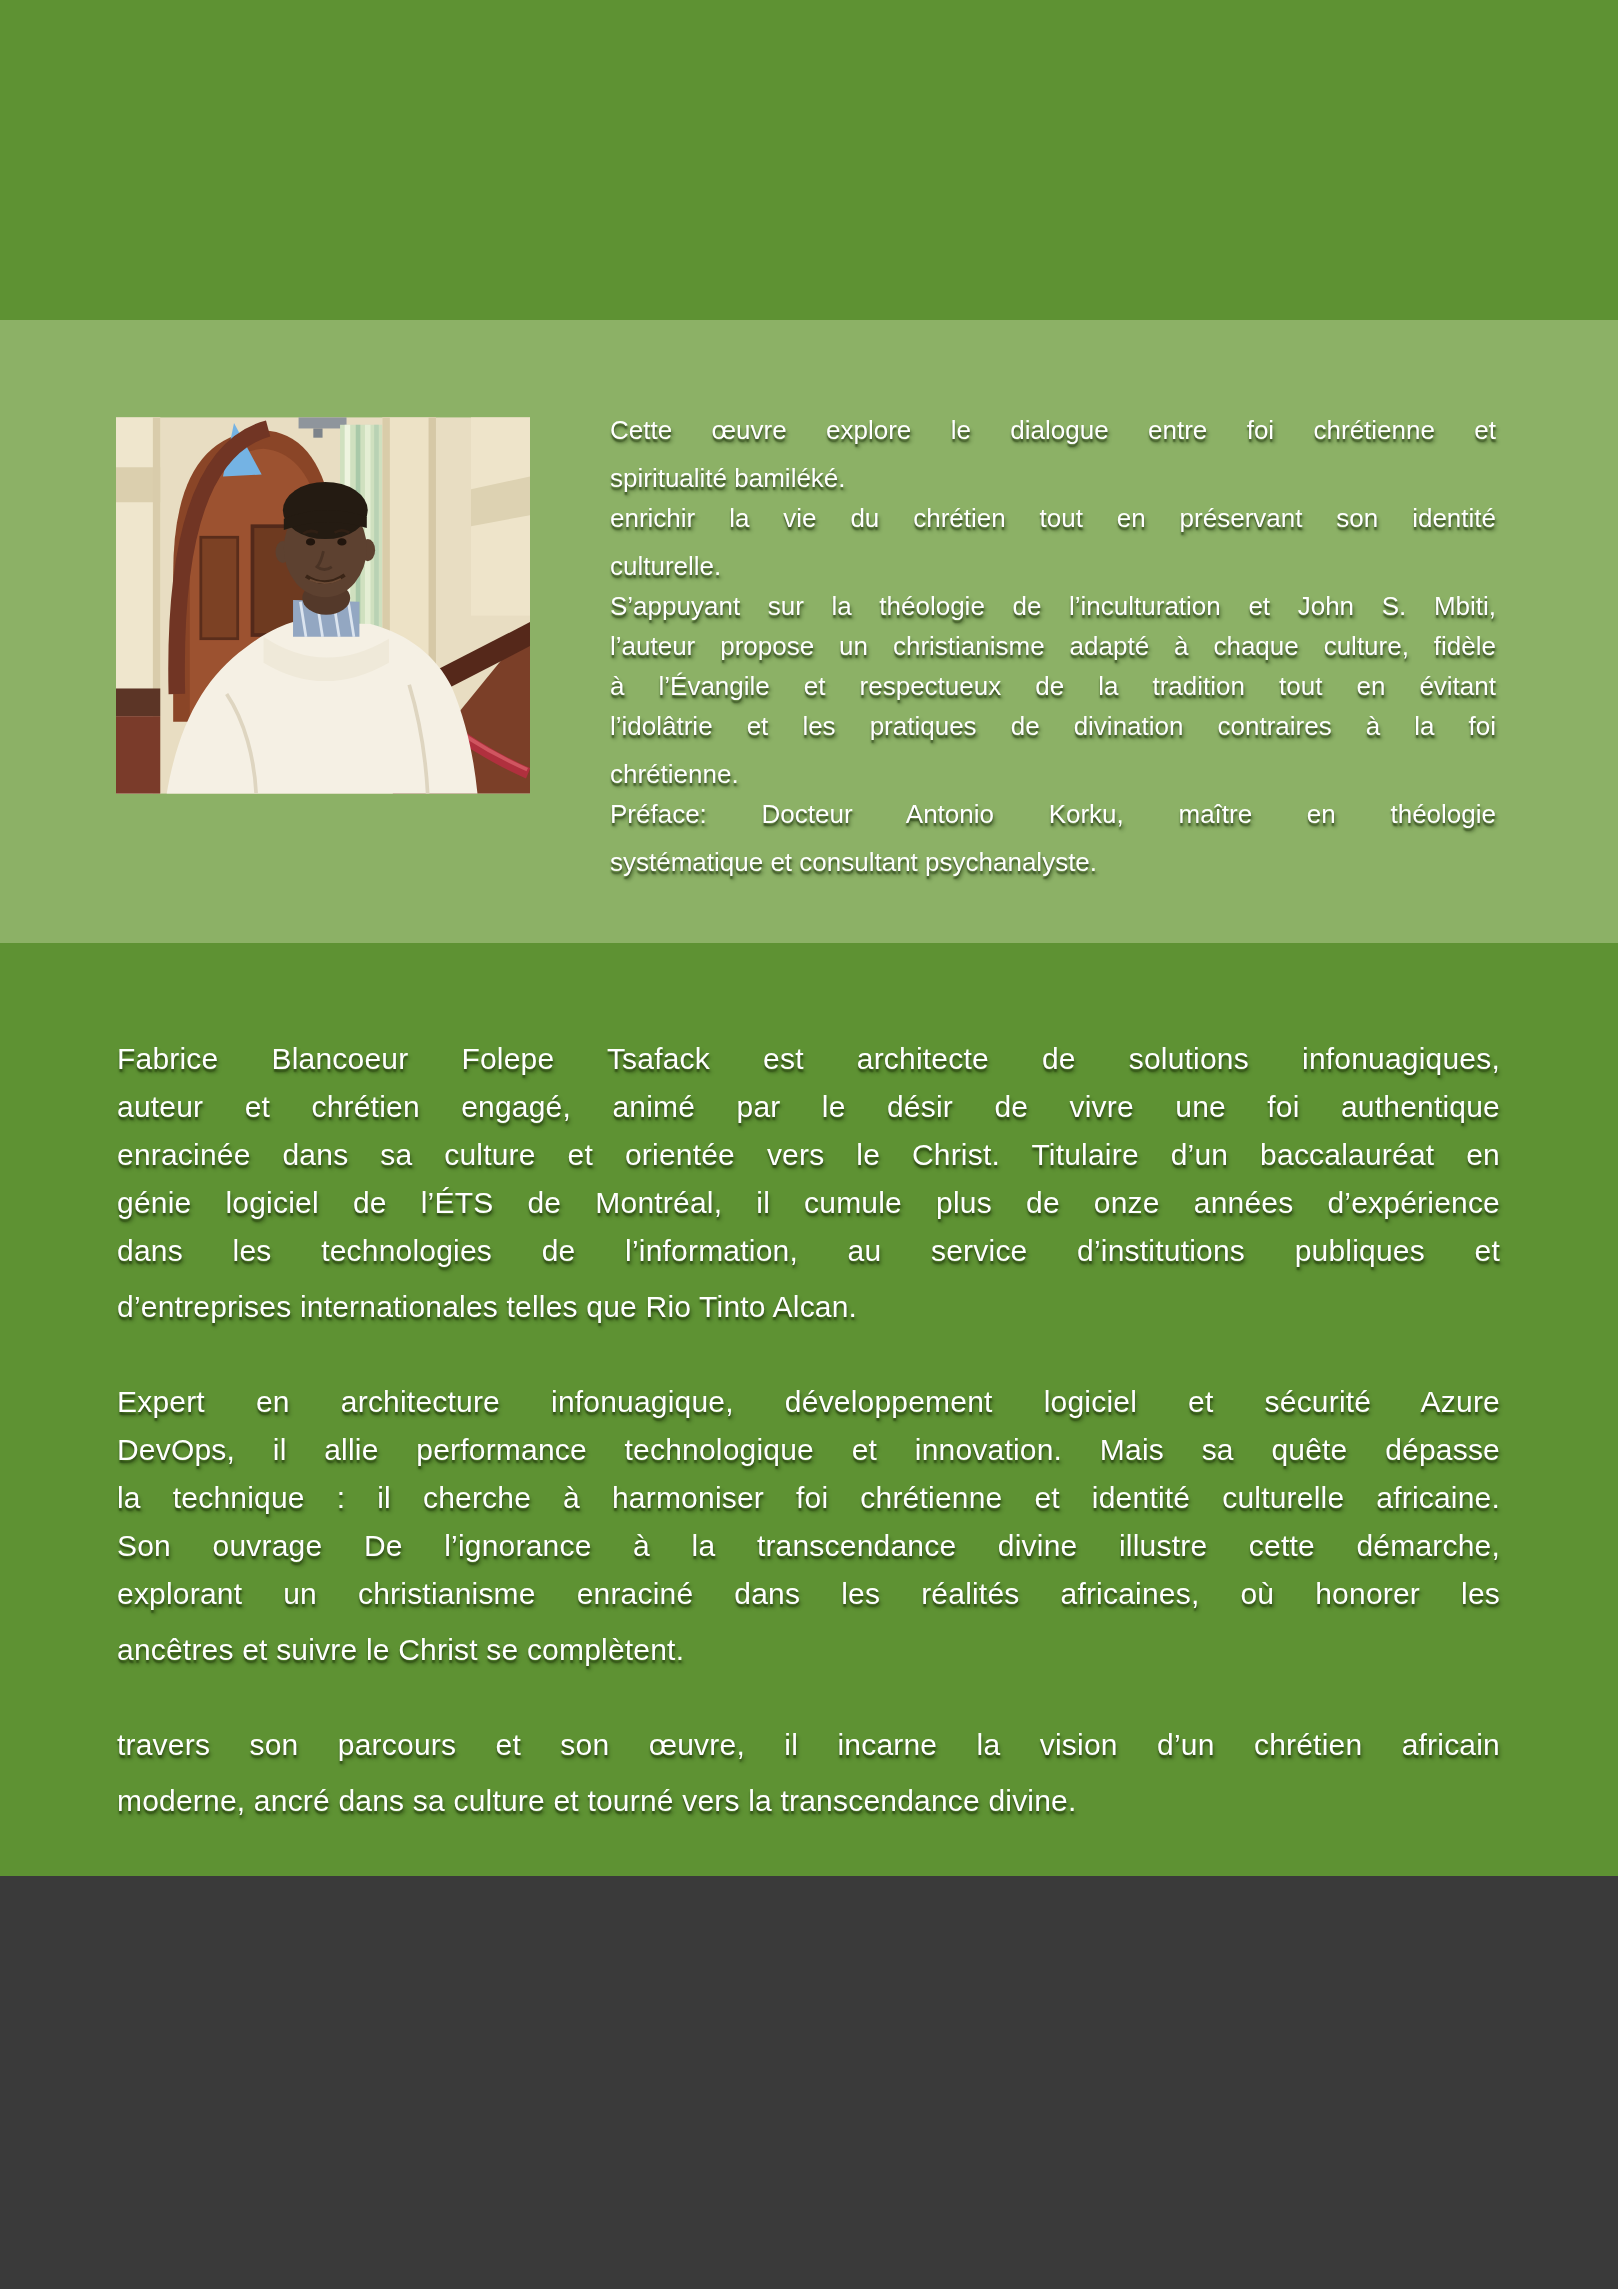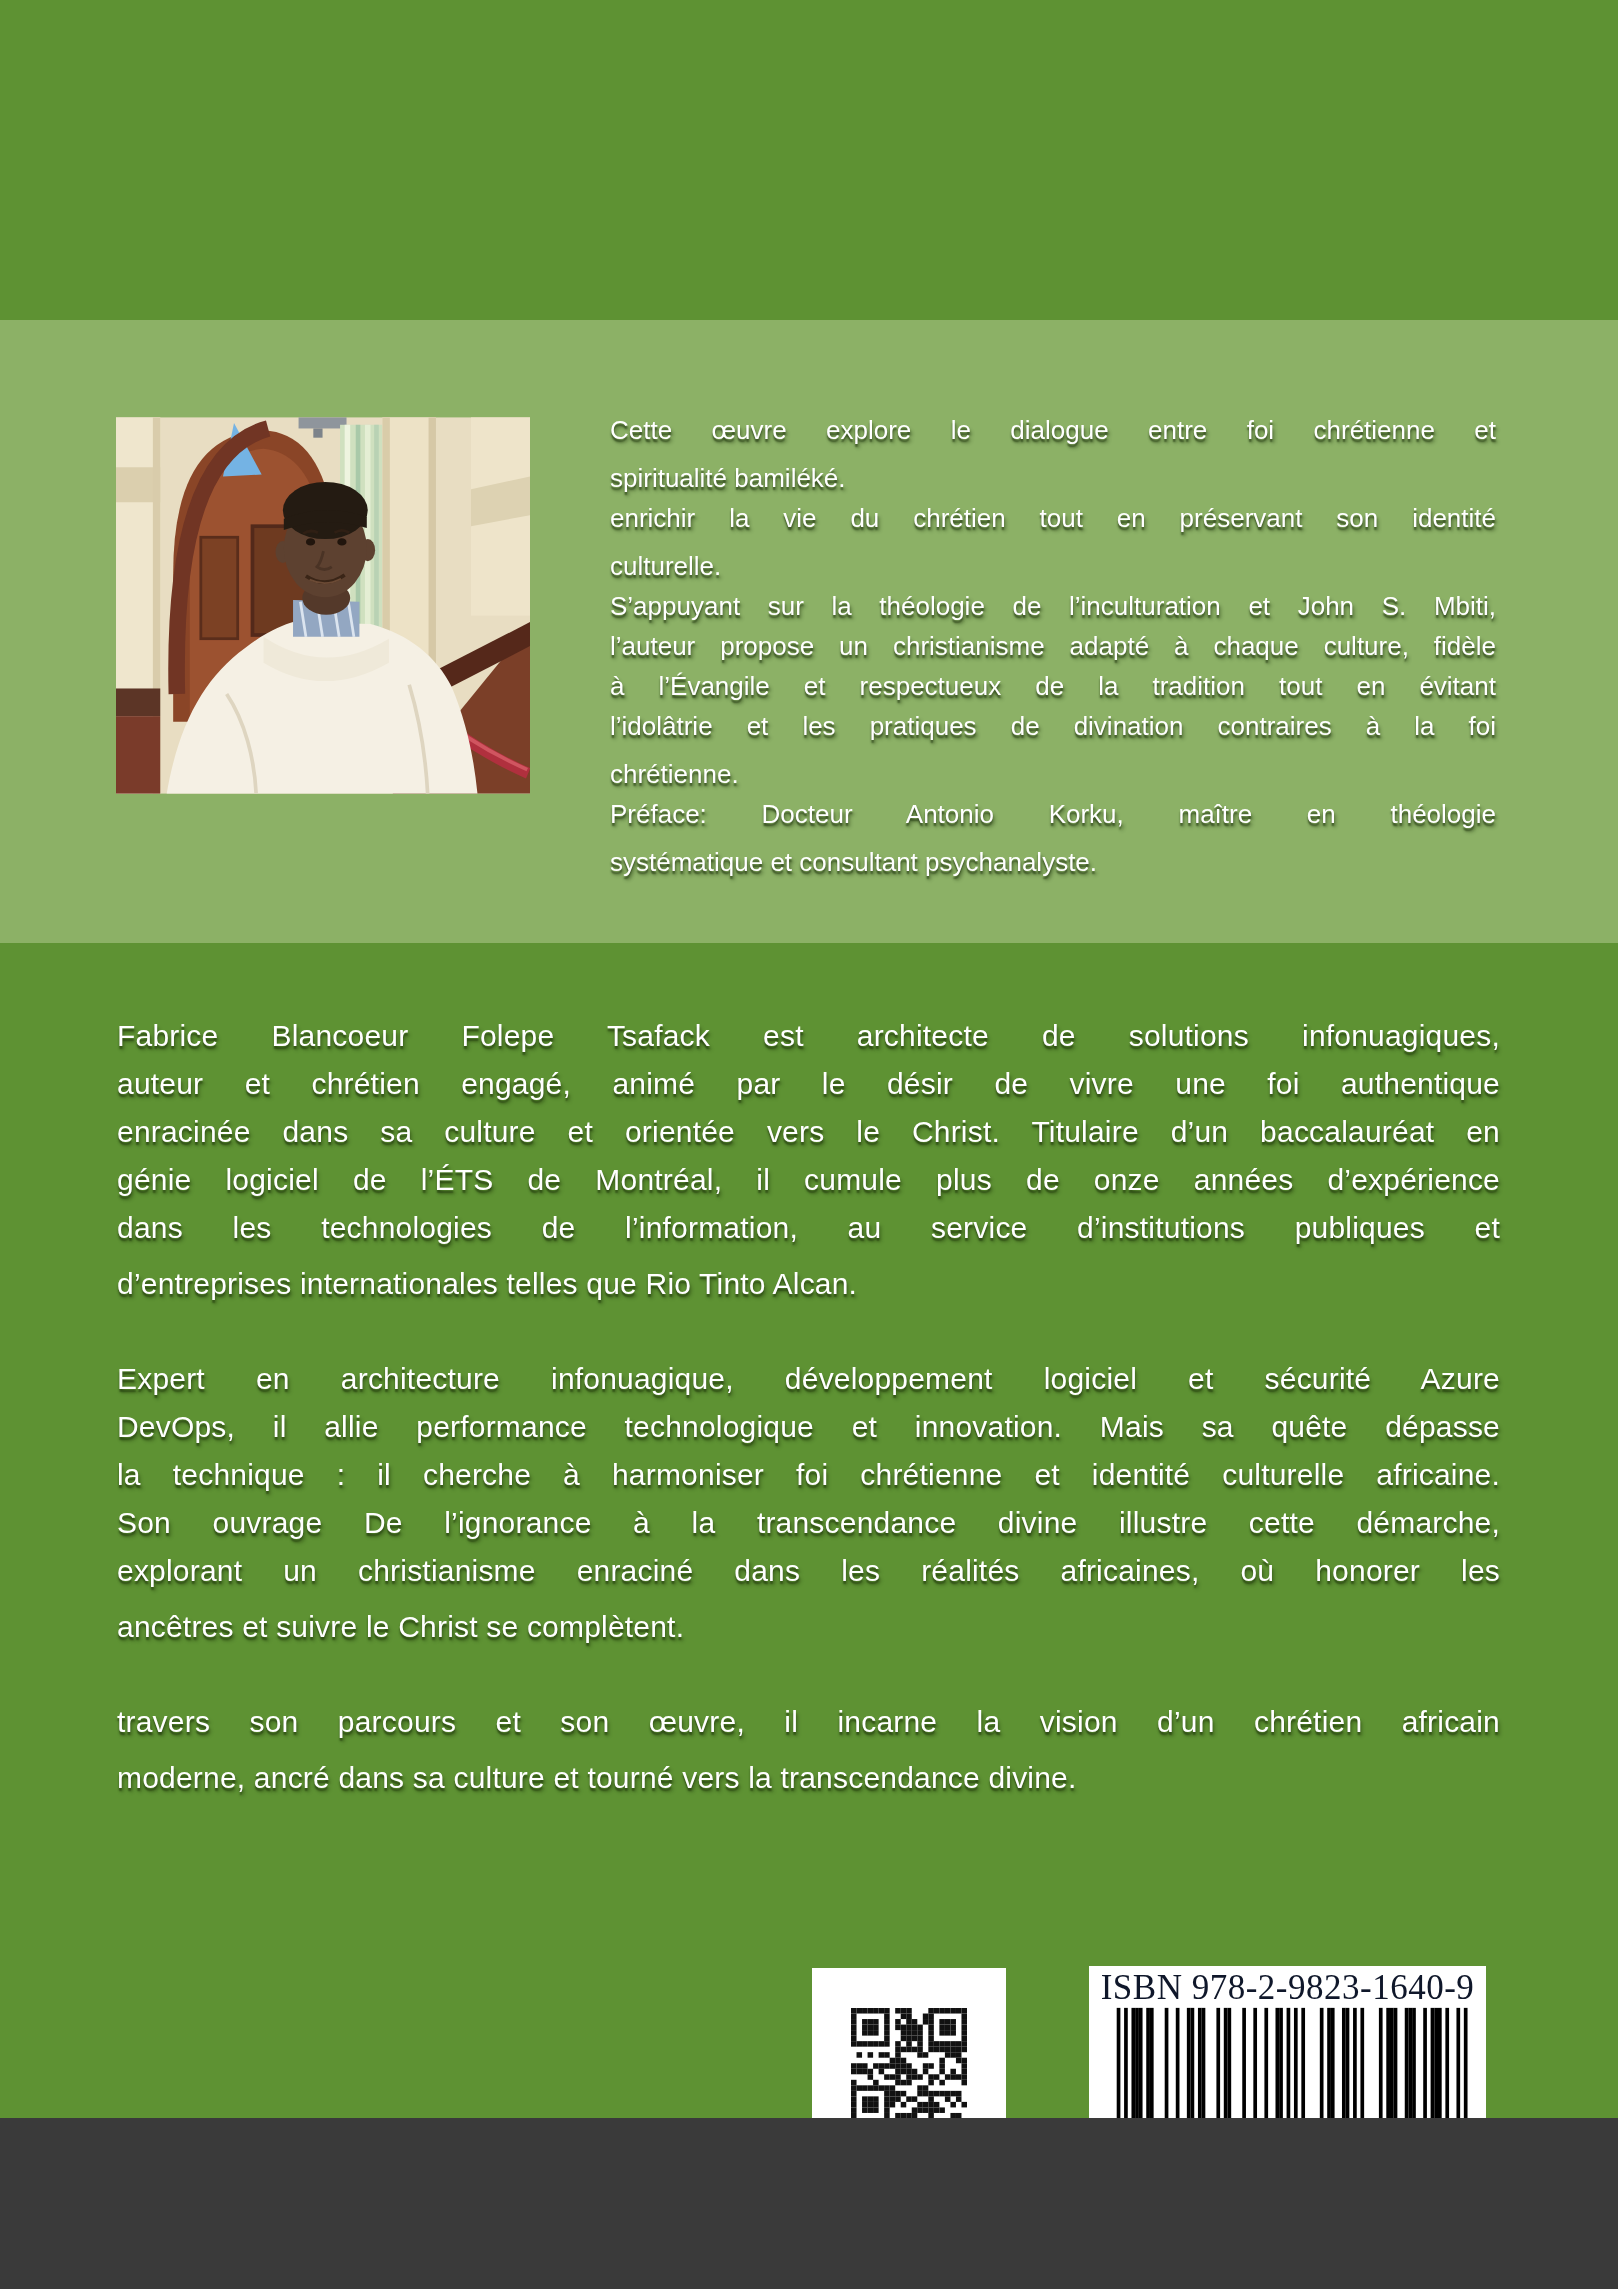--- a/index.html
+++ b/index.html
@@ -1,35 +1,35 @@
 <!DOCTYPE html>
 <html style="font-size:14.8px"><head>
 <meta charset="utf-8">
 <style>
   html,body{margin:0;padding:0;background:#3a3a3a;}
   .page{
-    position:relative; width:1619px; height:2118px; overflow:hidden;
+    position:relative; width:1619px; height:1876px; overflow:hidden;
     background:#5e9233;
     font-family:"Liberation Sans",sans-serif;
   }
   .band{
     position:absolute; left:0; top:320px; width:1619px; height:623px;
     background:#8cb166;
   }
   .photo{
     position:absolute; left:116px; top:417px; width:414px; height:377px;
   }
   .photo svg{display:block;}
   .synopsis{
     position:absolute; left:610px; top:410px; width:886px;
     color:#ffffff; font-size:26px; line-height:40px;
     text-shadow:0 2.8px 1.8px rgba(22,42,6,.6), 1.8px 3.7px 3.7px rgba(22,42,6,.45);
   }
   .about{
-    position:absolute; left:117px; top:1012px; width:1383px;
+    position:absolute; left:117px; top:1035px; width:1383px;
     color:#ffffff; font-size:30px; line-height:48px; letter-spacing:0.2px;
     text-shadow:0 2.8px 1.8px rgba(22,42,6,.55), 1.8px 3.7px 3.7px rgba(22,42,6,.4);
   }
   .para{margin:0;}
   .about .para{margin-bottom:47px;}
   .line{text-align:justify; text-align-last:justify; white-space:normal;}
   .line.last{text-align-last:auto;margin-top:8px;}
   .qrbox{
     position:absolute; left:812px; top:1968px; width:194px; height:195px;
     background:#ffffff;

